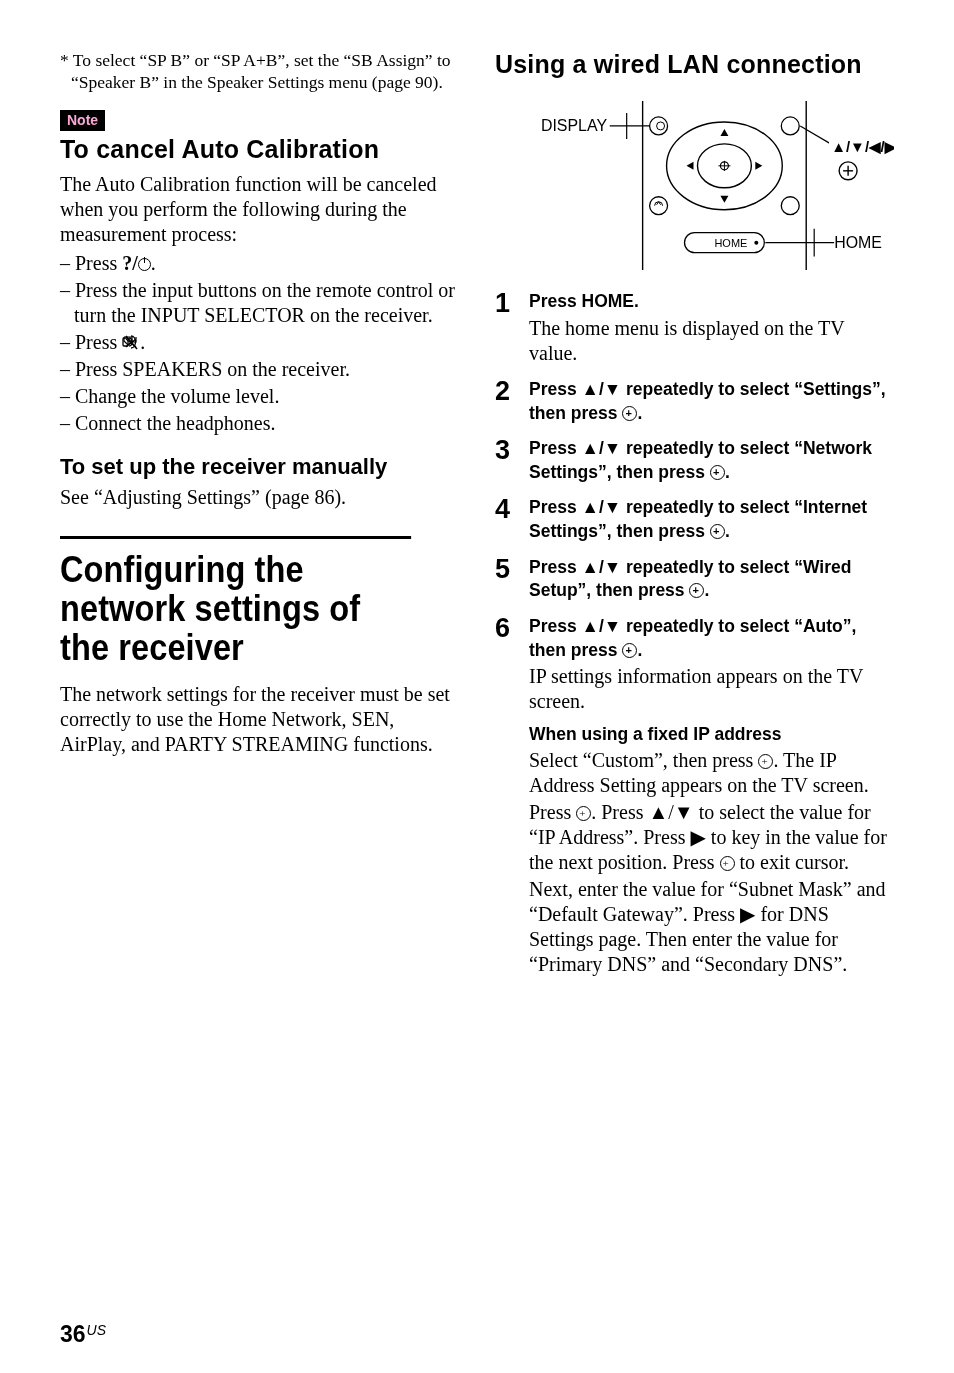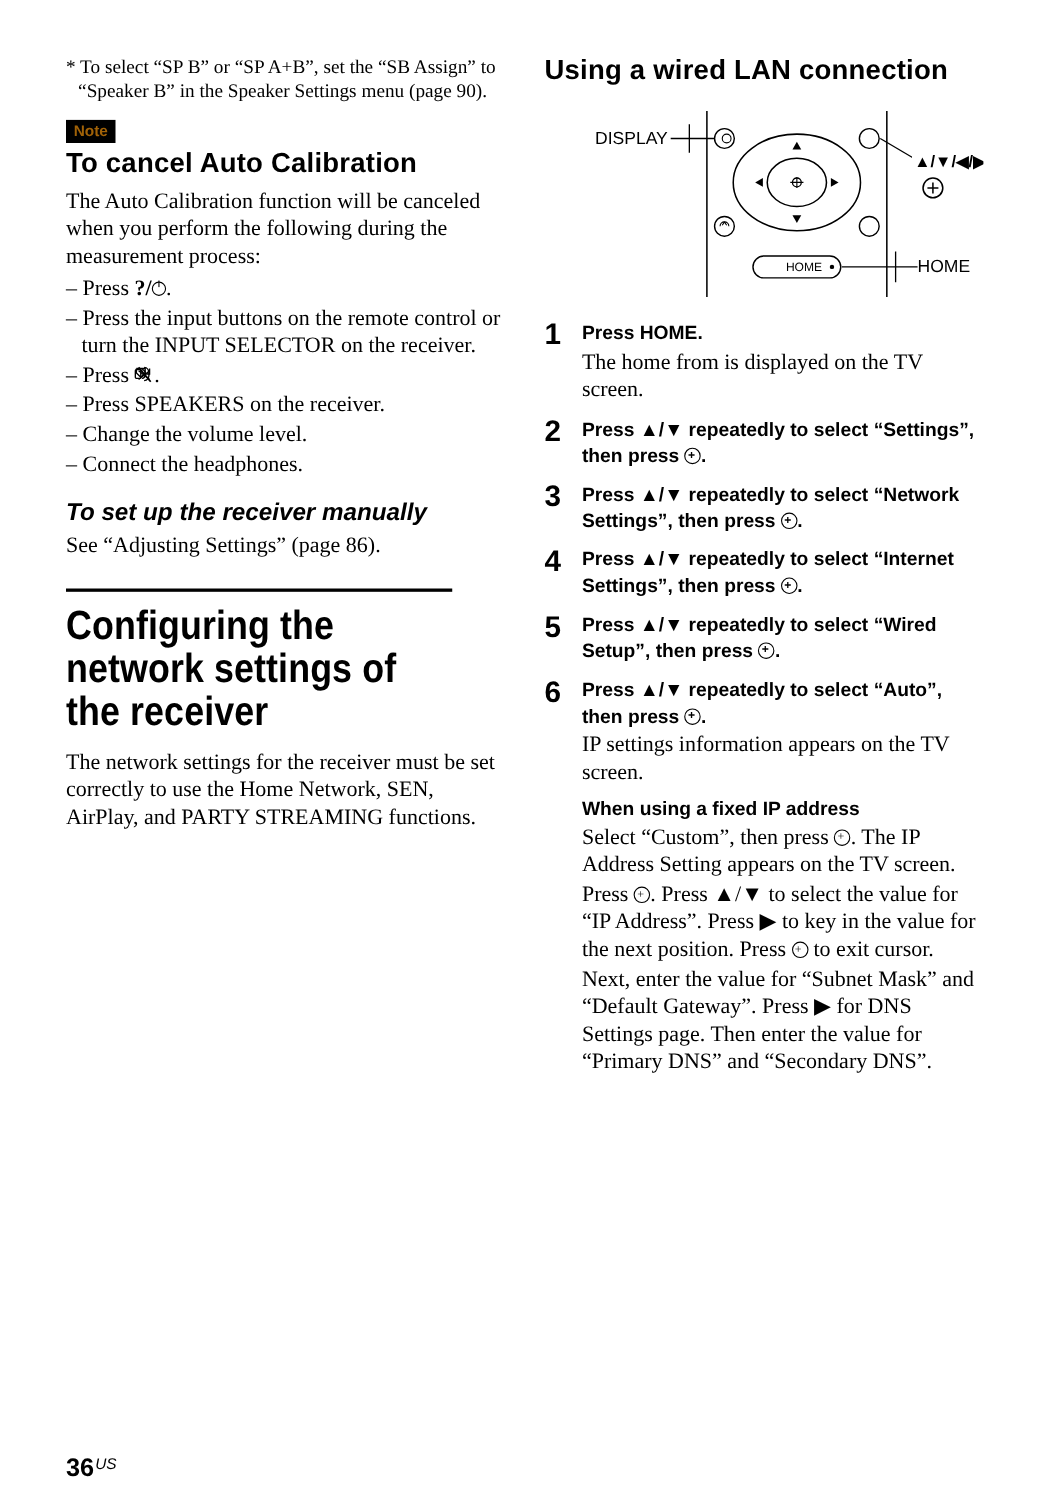--- a/index.html
+++ b/index.html
@@ -42,21 +42,21 @@
   table.speakers td.ind { width: 110px; }
   .footnote {
     font-size: 17.5px;
     text-indent: -11px;
     padding-left: 11px;
     margin-bottom: 12px;
   }
   .note-pill {
     display: inline-block;
     background:#000;
-    color:#a16207;
+    color:#f9a8d4;
     font-family: Arial, Helvetica, sans-serif;
     font-weight: bold;
     font-size: 14px;
     padding: 2px 7px;
     margin-bottom: 4px;
   }
   .note-body {
     font-size: 19px;
     margin-bottom: 18px;
   }
@@ -67,21 +67,20 @@
     margin-bottom: 8px;
     line-height: 1.15;
     letter-spacing: 0.2px;
   }
   h2.slab-sub {
     font-family: Arial, Helvetica, sans-serif;
     font-weight: 900;
     font-size: 22px;
     margin-bottom: 6px;
     line-height: 1.15;
-    font-style: italic;
   }
   h1.big {
     font-family: Arial, Helvetica, sans-serif;
     font-weight: 400;
     font-size: 37px;
     line-height: 1.05;
     border-top: 3px solid #000;
     padding-top: 12px;
     margin-top: 26px;
     margin-bottom: 14px;
@@ -259,21 +258,21 @@
       <line x1="271" y1="142" x2="340" y2="142" stroke="#000" stroke-width="1.2"></line>
       <line x1="320" y1="128" x2="320" y2="156" stroke="#000" stroke-width="1.2"></line>
       <text x="340" y="147" font-family="Arial" font-size="16">HOME</text>
     </svg>
 
     <ol class="steps">
       <li>
         <div class="stepnum">1</div>
         <div class="stepbody">
           <div class="step-head">Press HOME.</div>
-          <div class="step-detail">The home from is displayed on the TV screen.</div>
+          <div class="step-detail">The home menu is displayed on the TV value.</div>
         </div>
       </li>
       <li>
         <div class="stepnum">2</div>
         <div class="stepbody">
           <div class="step-head">Press <span class="arrow">▲</span>/<span class="arrow">▼</span> repeatedly to select “Settings”, then press <span class="enter-icon"></span>.</div>
         </div>
       </li>
       <li>
         <div class="stepnum">3</div>

